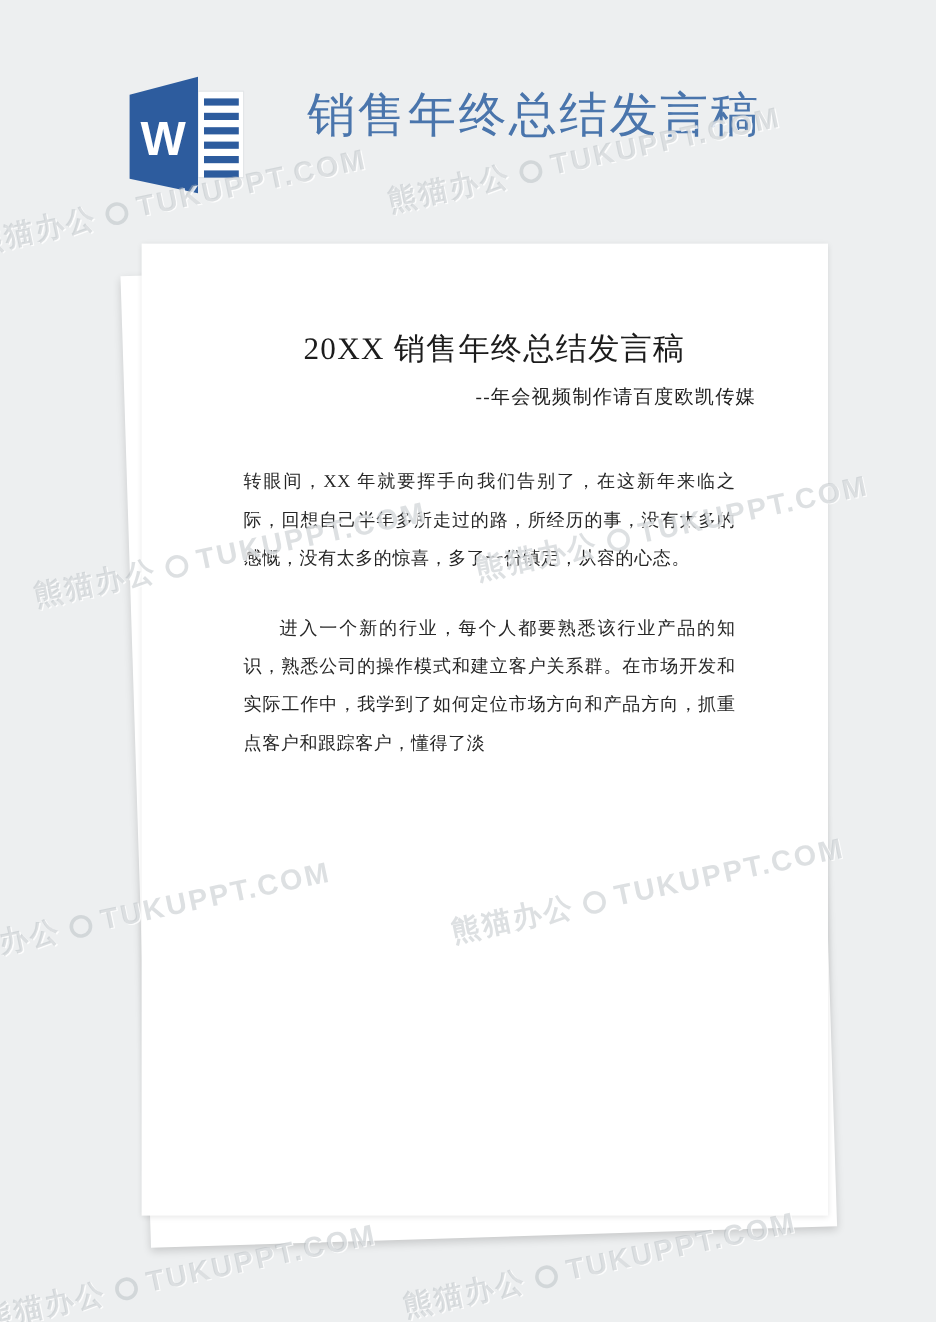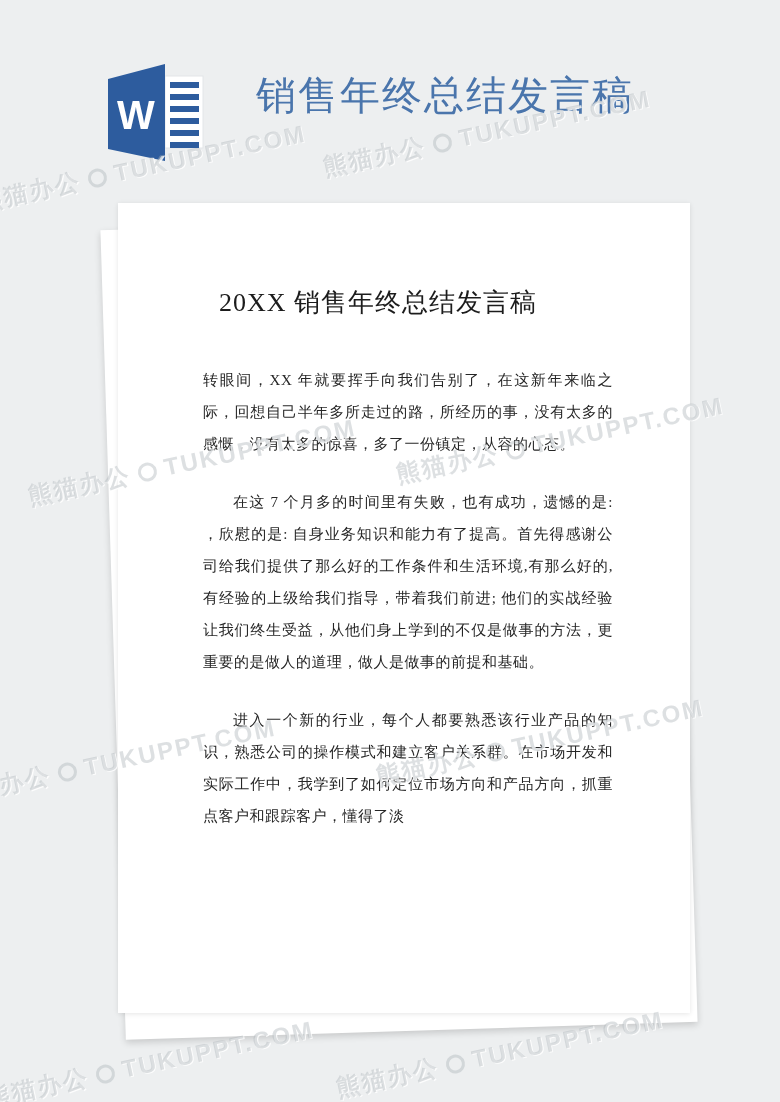--- a/index.html
+++ b/index.html
@@ -20,21 +20,21 @@
   .page{position:absolute;left:0;top:0;width:572px;height:810px;background:#ffffff;}
   .page-back{
     transform:translate(-5px,18px) rotate(-1.8deg);
     box-shadow:0 3px 7px rgba(0,0,0,0.16);
   }
   .page-main{
     box-shadow:0 1px 5px rgba(0,0,0,0.10);
     padding:66px 60px 0 85px;box-sizing:border-box;
   }
   .doc-title{
-    width:410px;margin:16px;
+    width:410px;margin:4px;text-align:center;
     font-family:"Liberation Serif","DejaVu Serif",serif;font-weight:400;
     font-size:26px;color:#1c1c1c;letter-spacing:1px;
   }
   .doc-subtitle{
     margin-top:13px;text-align:right;
     font-family:"Liberation Serif","DejaVu Serif",serif;
     font-size:16px;color:#222222;letter-spacing:1px;
   }
   .doc-body{margin-top:44px;}
   .para{
@@ -81,23 +81,23 @@
       <polygon points="6,21 63,6 63,103 6,91" fill="#2d5c9e"></polygon>
       <text x="34" y="71" text-anchor="middle" fill="#ffffff" font-family="Liberation Sans, sans-serif" font-size="40" font-weight="bold">W</text>
     </svg>
     <h1 class="page-title">销售年终总结发言稿</h1>
   </div>
 
   <div class="page-stack">
     <div class="page page-back"></div>
     <div class="page page-main">
       <h2 class="doc-title">20XX 销售年终总结发言稿</h2>
+      <div class="doc-subtitle">--年会视频制作请百度欧凯传媒</div>
       <div class="doc-body">
         <p class="para">转眼间，XX 年就要挥手向我们告别了，在这新年来临之际，回想自己半年多所走过的路，所经历的事，没有太多的感慨，没有太多的惊喜，多了一份镇定，从容的心态。</p>
-        <p class="para indent">在这 7 个月多的时间里有失败，也有成功，遗憾的是: ，欣慰的是: 自身业务知识和能力有了提高。首先得感谢公司给我们提供了那么好的工作条件和生活环境,有那么好的,有经验的上级给我们指导，带着我们前进; 他们的实战经验让我们终生受益，从他们身上学到的不仅是做事的方法，更重要的是做人的道理，做人是做事的前提和基础。</p>
         <p class="para indent">进入一个新的行业，每个人都要熟悉该行业产品的知识，熟悉公司的操作模式和建立客户关系群。在市场开发和实际工作中，我学到了如何定位市场方向和产品方向，抓重点客户和跟踪客户，懂得了淡</p>
       </div>
     </div>
   </div>
 
   <div class="wm w1">
     <span>熊猫办公</span>
     <span class="wm-logo"></span>
     <span>TUKUPPT.COM</span>
   </div>

